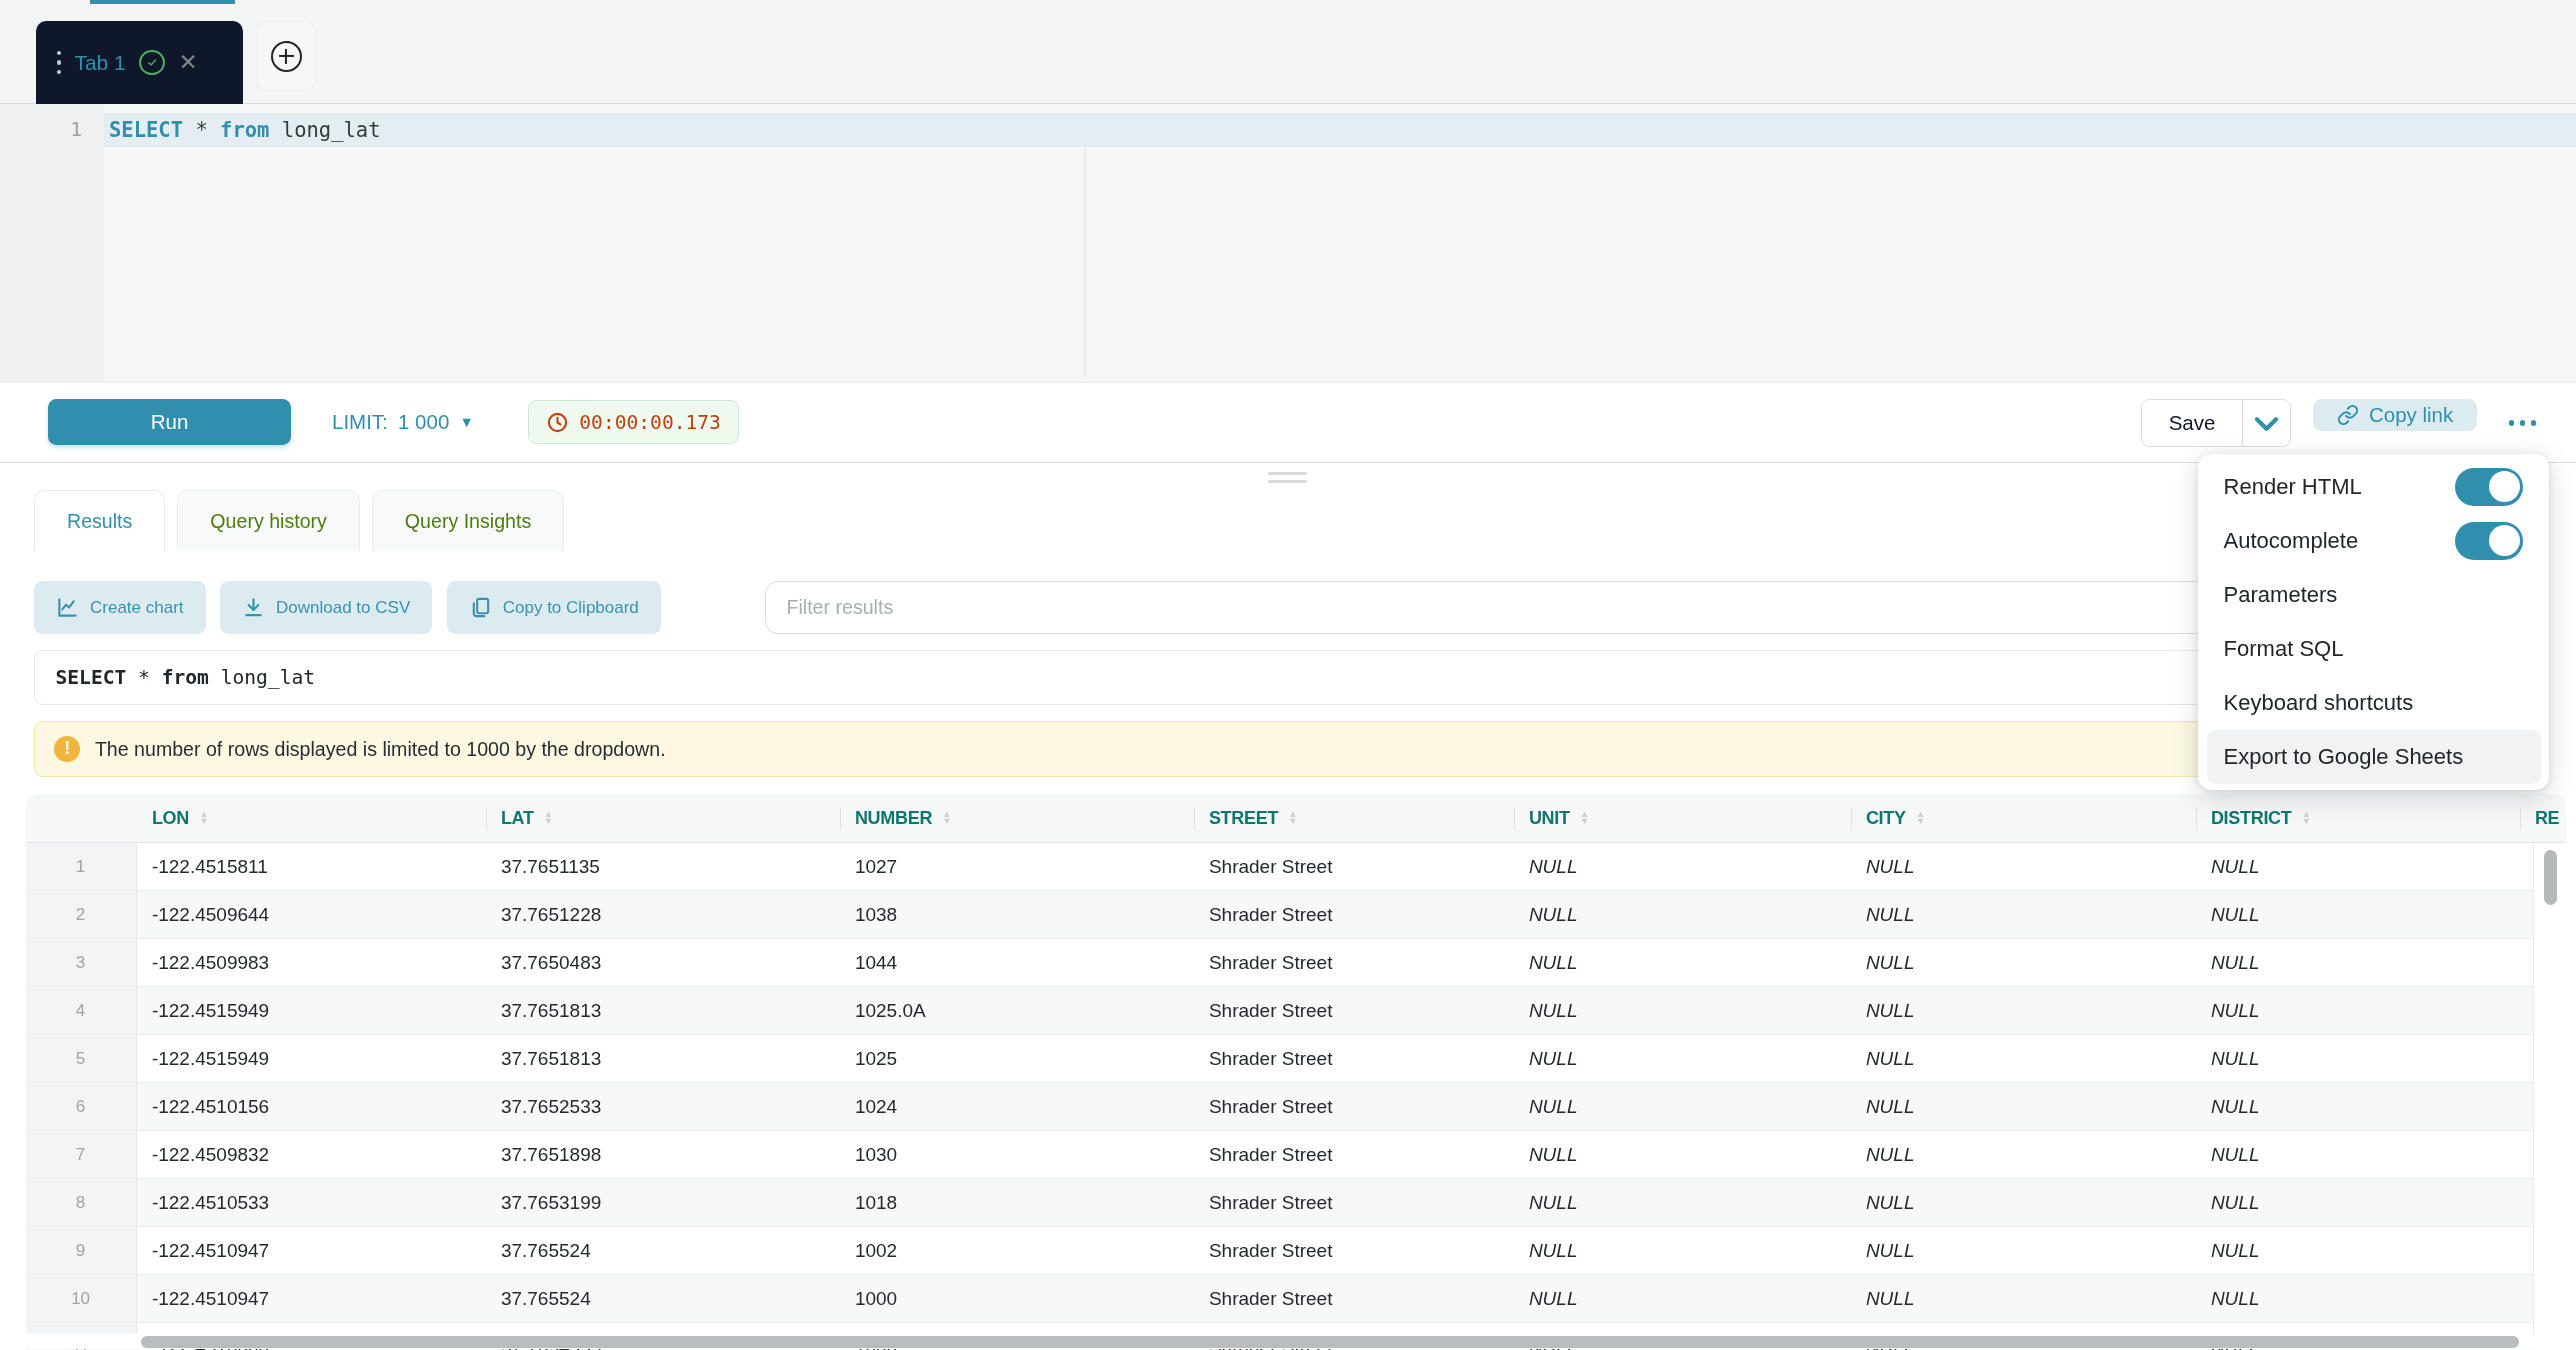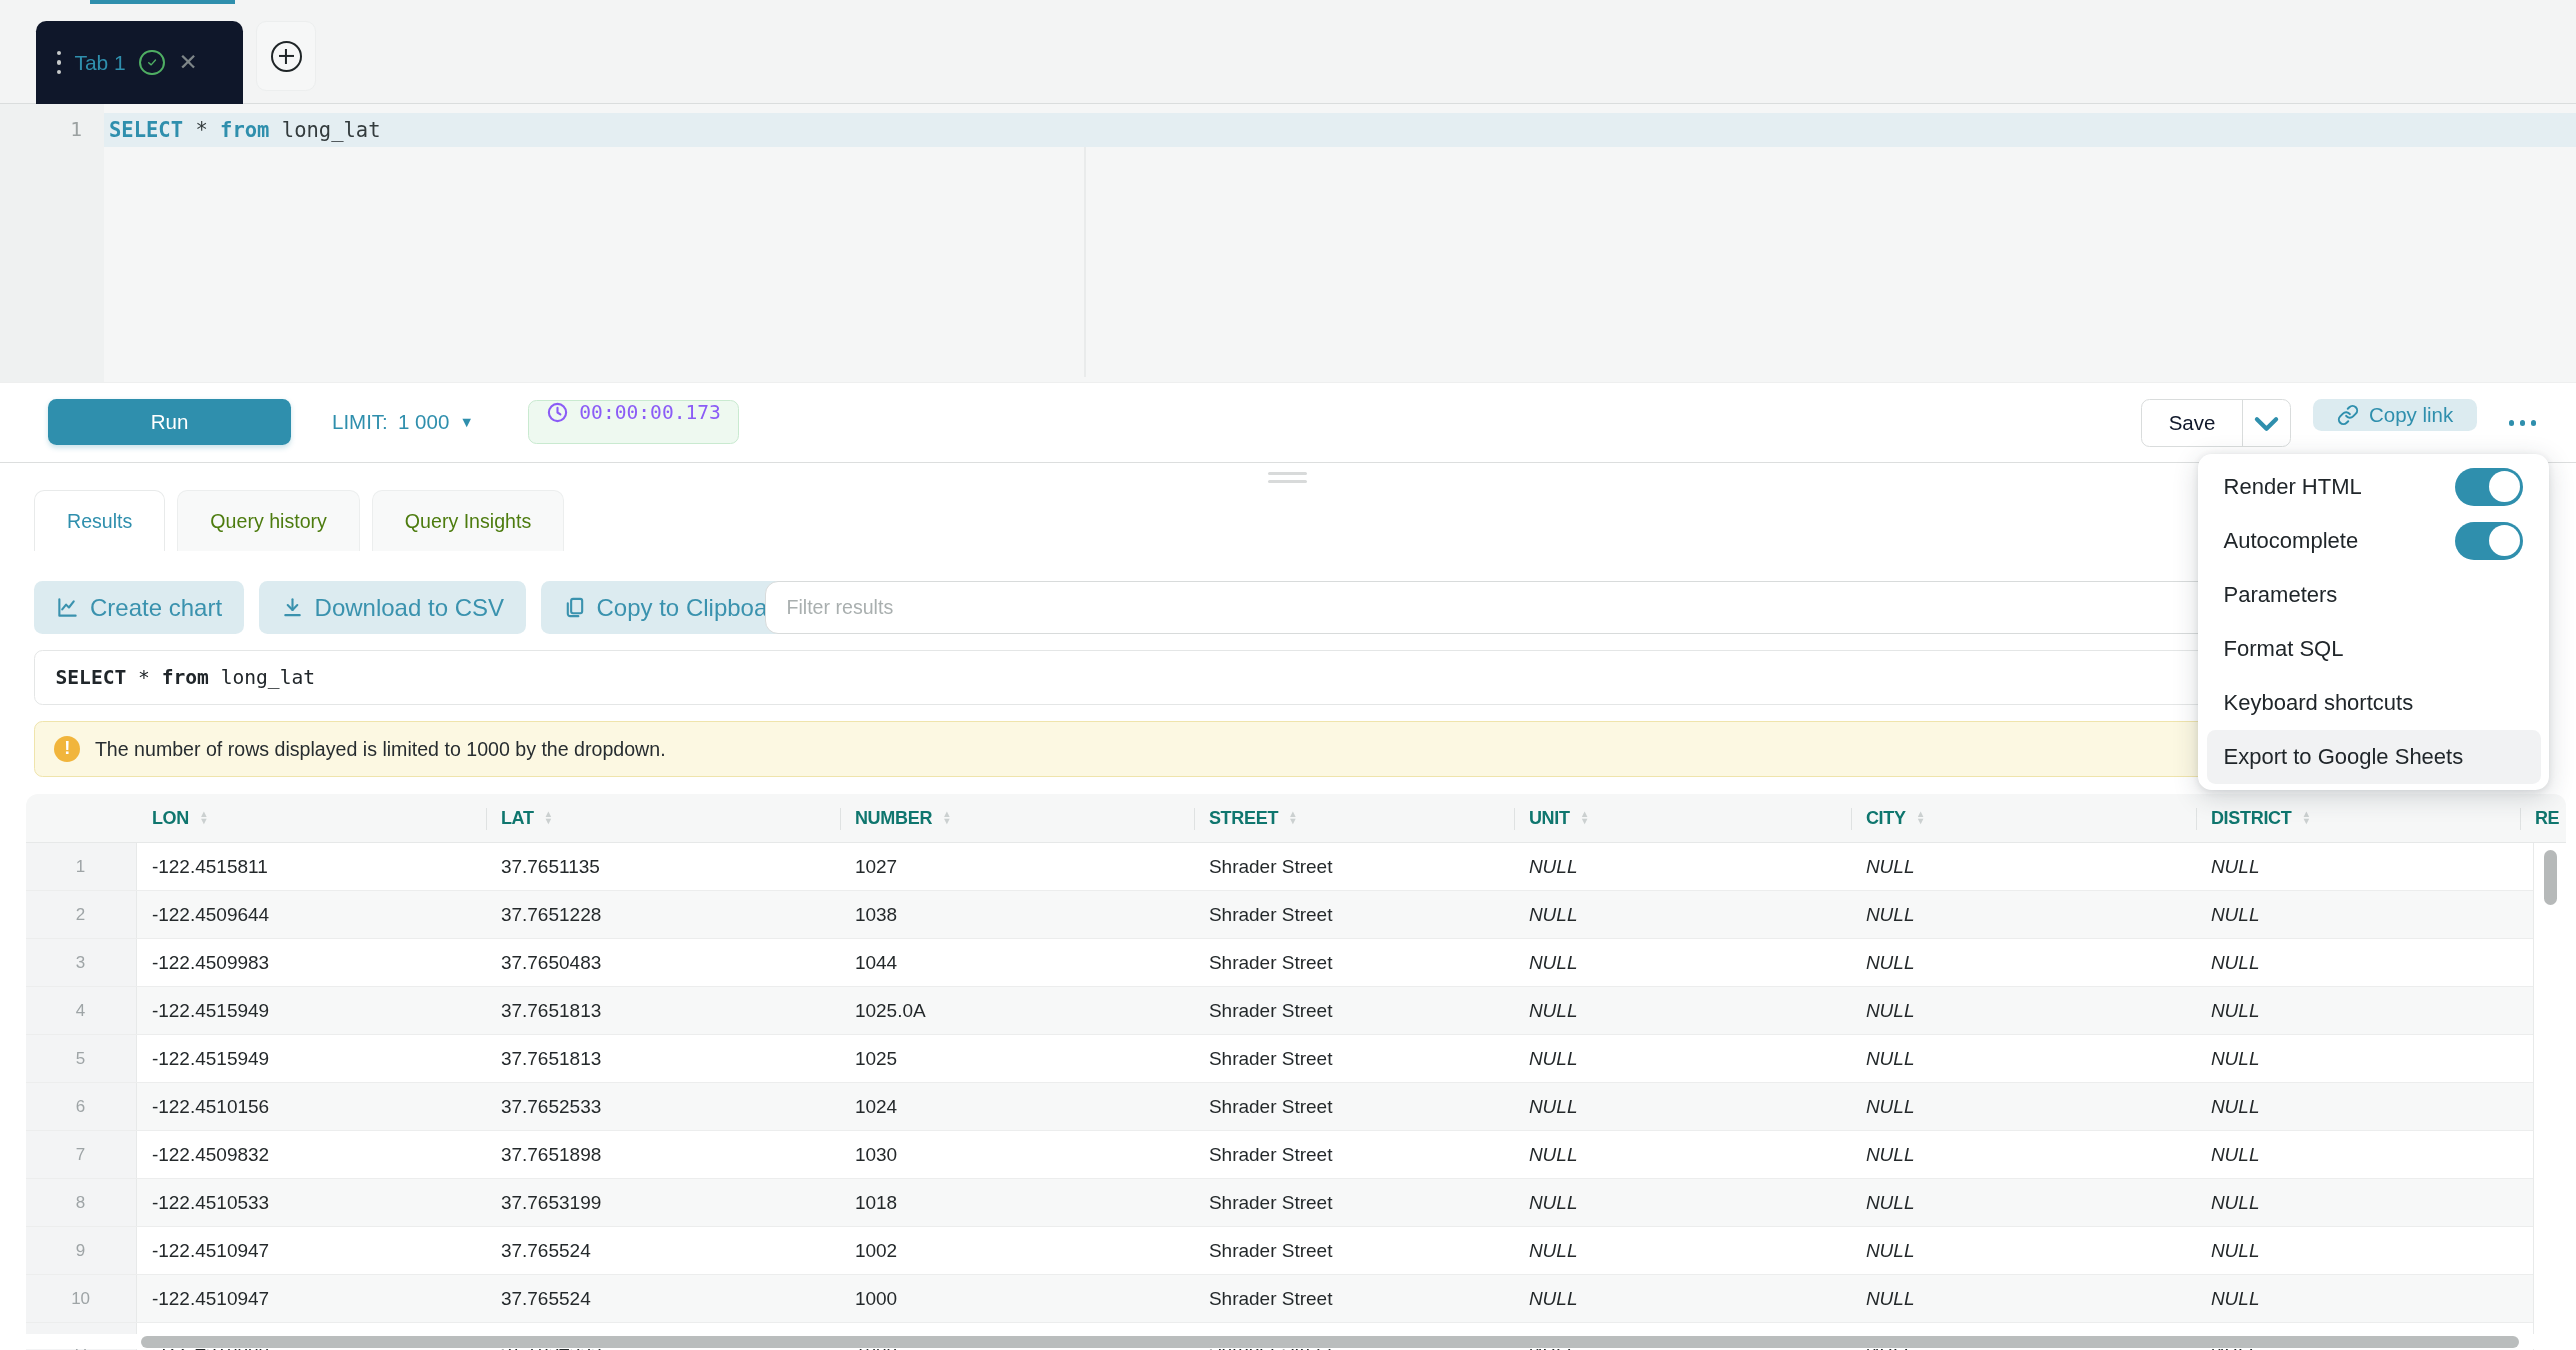--- a/index.html
+++ b/index.html
@@ -30,21 +30,21 @@
   .active-line { position:absolute; left:104px; top:9.4px; width:2472px; height:34px; background:#E4EEF2; }
   .code-line { position:absolute; left:109px; top:9.4px; height:34px; display:flex; align-items:center; font-size:20.5px; white-space:pre; color:#333B3D; }
   .kw { color:var(--accent); font-weight:bold; }
   .ruler { position:absolute; left:1084px; top:43px; width:1.7px; height:230px; background:#E9EBEB; }
 
   
   .toolbar { position:absolute; left:0; top:382px; width:2576px; height:81px; background:#fff; border-top:0.9px solid #EEEFEF; border-bottom:1.7px solid #DCDEDE; }
   .run-btn { position:absolute; left:48px; top:16px; width:243px; height:46px; background:var(--accent); color:#fff; border:none; border-radius:8.5px; font-size:20.5px; font-family:inherit; box-shadow:0 2.6px 5.1px rgba(47,143,173,.25); }
   .limit { position:absolute; left:332px; top:16px; height:46px; display:flex; align-items:center; gap:10.2px; color:var(--accent); font-size:20.5px; font-weight:500; }
   .limit .caret { font-size:14.5px; }
-  .timer { position:absolute; left:528px; top:17px; width:211px; height:44px; background:#EEF9F0; border:1.7px solid #C9EAD0; border-radius:8.5px; display:flex; justify-content:center; gap:10.2px; color:#8b5cf6; }
+  .timer { position:absolute; left:528px; top:17px; width:211px; height:44px; background:#EEF9F0; border:1.7px solid #C9EAD0; border-radius:8.5px; display:flex; align-items:center; justify-content:center; gap:10.2px; color:#c2410c; }
   .timer .icon { width:23px; height:23px; }
   .timer-text { font-size:19.6px; }
   .save-group { position:absolute; left:2141px; top:16px; width:150px; height:48px; border:1.7px solid #D9DCDC; border-radius:8.5px; display:flex; background:#fff; }
   .save-label { flex:1; display:flex; align-items:center; justify-content:center; font-size:20.5px; color:#0f172a; }
   .save-caret { width:48px; border-left:1.7px solid #D9DCDC; display:flex; align-items:center; justify-content:center; color:var(--accent); }
   .copy-link { position:absolute; left:2313px; top:16px; width:164px; height:32px; background:var(--accent-light); border:none; border-radius:8.5px; display:flex; align-items:center; justify-content:center; gap:10.2px; color:var(--accent); font-size:20.5px; font-family:inherit; }
   .copy-link .icon { width:22px; height:22px; }
   .more-btn { position:absolute; left:2496px; top:16px; width:53px; height:48px; display:flex; align-items:center; justify-content:center; gap:6px; background:none; border:none; }
   .more-btn i { width:5.1px; height:5.1px; border-radius:50%; background:var(--accent); }
 
@@ -52,21 +52,21 @@
   .drag-handle { position:absolute; left:1268px; top:472px; width:39px; display:flex; flex-direction:column; gap:4.3px; }
   .drag-handle i { height:3.4px; border-radius:1.7px; background:#D8DADA; }
 
   
   .rtabs { position:absolute; left:34px; top:490px; height:61px; display:flex; gap:12px; }
   .rtab { height:61px; border:1.7px solid #ECEEEE; border-bottom:none; border-radius:10.2px 10.2px 0 0; background:#F8F9F9; color:#4d7c0f; font-size:19.6px; display:flex; align-items:center; justify-content:center; padding:0 32px; }
   .rtab.active { background:#fff; border-color:#E8EAEA; color:var(--accent); font-weight:400;text-align:right; }
 
   
   .actions { position:absolute; left:34px; top:581px; height:53px; display:flex; gap:14.5px; }
-  .act-btn { height:53px; background:var(--accent-light); border:none; border-radius:8.5px; color:#3A92AE; font-size:24px; font-family:inherit; display:flex; align-items:center; gap:11px; padding:0 22px; }
+  .act-btn { height:53px; background:var(--accent-light); border:none; border-radius:8.5px; color:#3A92AE; font-size:17px; font-family:inherit; display:flex; align-items:center; gap:11px; padding:0 22px; }
   .act-btn .icon { width:23px; height:23px; }
   .filter-input { position:absolute; left:765px; top:581px; width:1783px; height:53px; border:1.7px solid #D8DBDB; border-radius:13px; font-size:19.6px; font-family:inherit; padding:0 20.5px; color:#30363A; background:#fff; }
   .filter-input::placeholder { color:#A9AFAF; }
 
   
   .sqlbox { position:absolute; left:34px; top:650px; width:2515px; height:55px; background:#fff; border:1.7px solid #E4E6E6; border-radius:8.5px; display:flex; align-items:center; padding:0 20.5px; font-size:19.6px; color:#20262A; white-space:pre; }
   .sqlbox b { font-weight:bold; }
 
   
   .warnbox { position:absolute; left:34px; top:721px; width:2515px; height:56px; background:var(--warning-bg); border:1.7px solid #EFE4AC; border-radius:8.5px; display:flex; align-items:center; gap:14.5px; padding:0 19px; }

